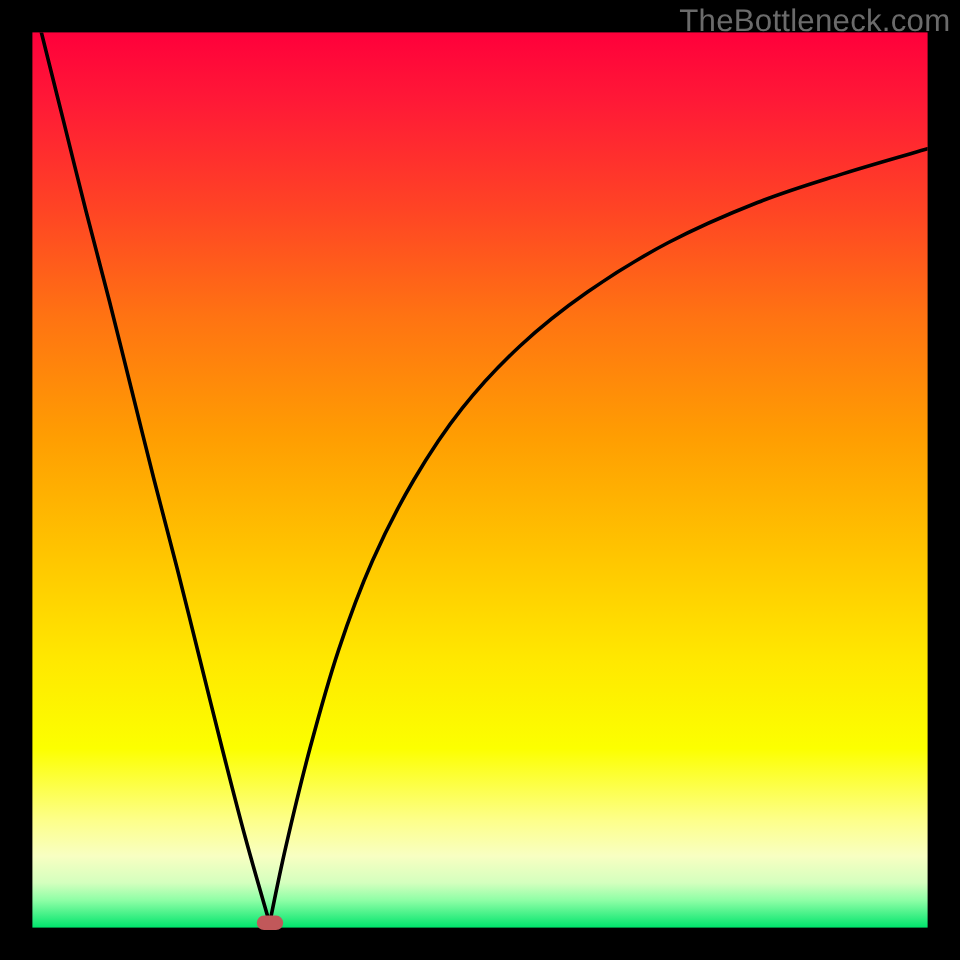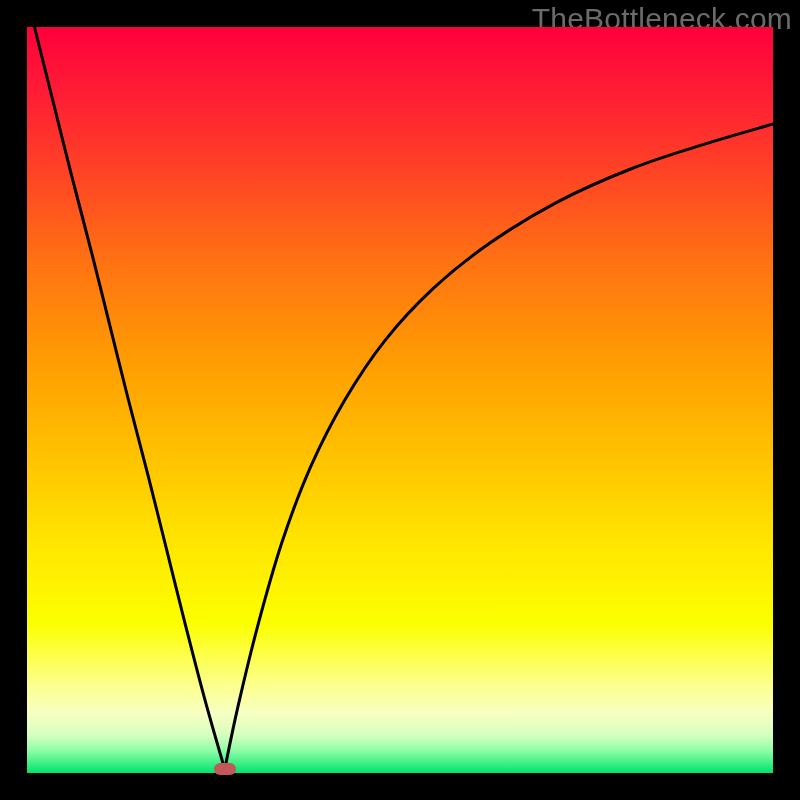--- a/index.html
+++ b/index.html
@@ -53,21 +53,21 @@
     height: 12px;
     background: #c1585a;
     border-radius: 6px;
     transform: translate(-50%, -50%);
   }
   .watermark {
     position: absolute;
     top: 2px;
     right: 8px;
     color: #6b6b6b;
-    font-size: 30px;
+    font-size: 26px;
     letter-spacing: 0.2px;
     font-weight: 500;
     user-select: none;
   }
 </style>
 </head>
 <body>
 
 <div class="frame">
   <div class="watermark">TheBottleneck.com</div>

